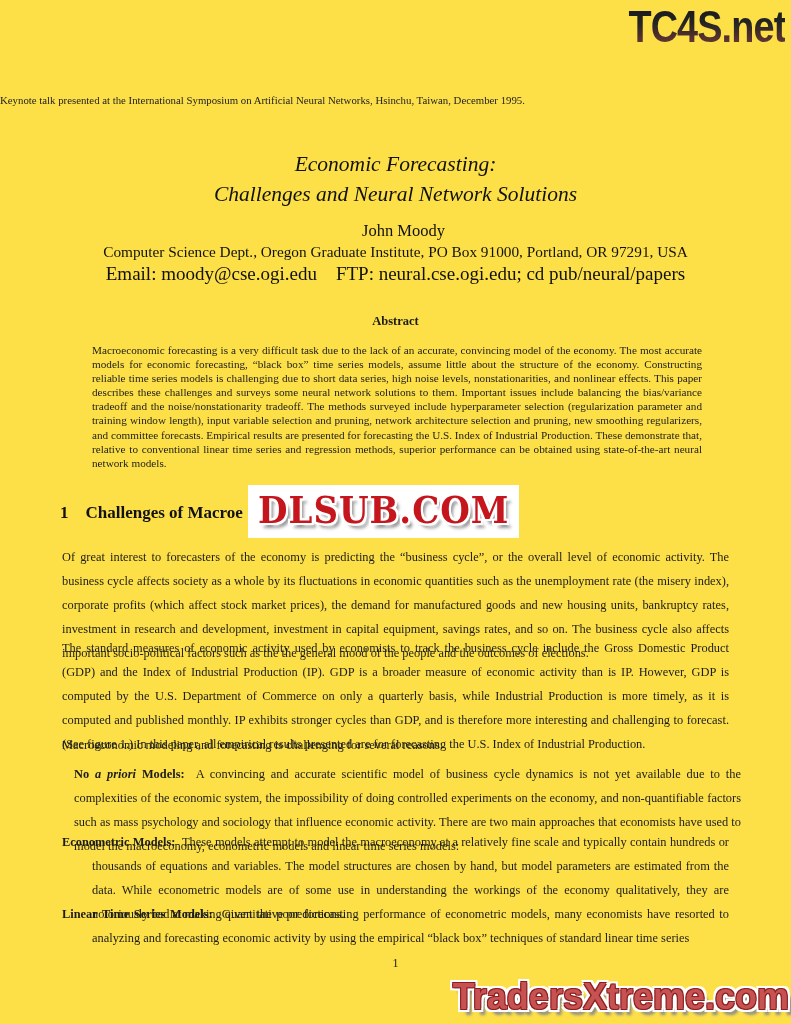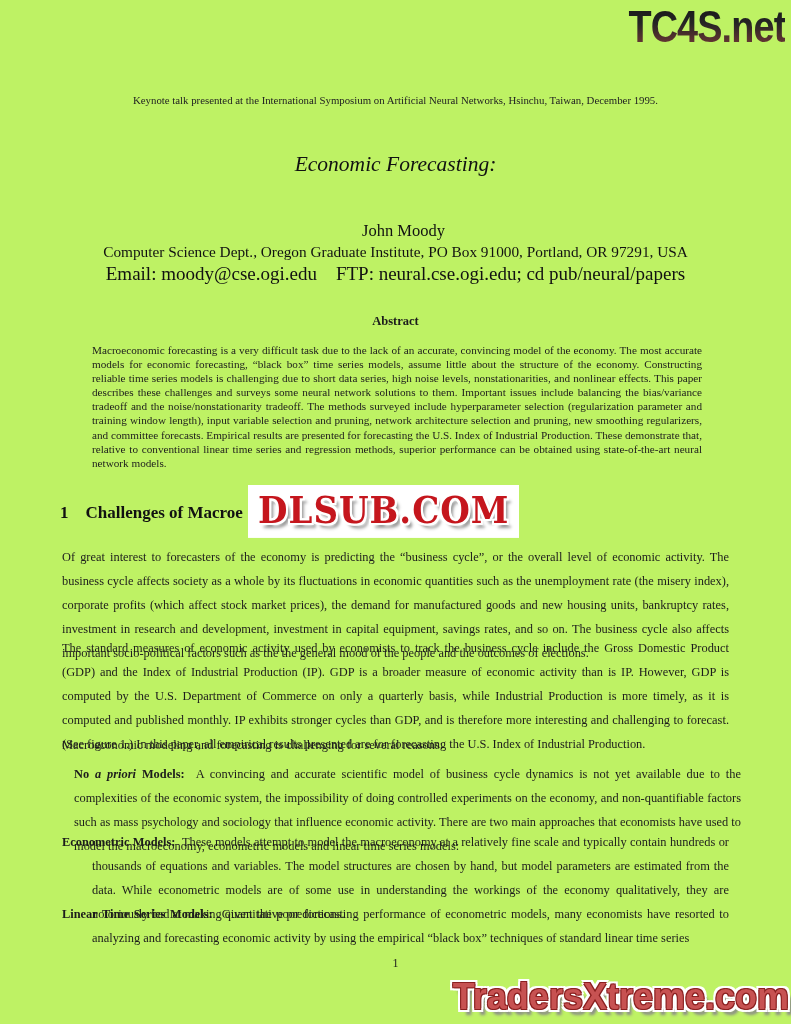--- a/index.html
+++ b/index.html
@@ -1,20 +1,20 @@
 <!DOCTYPE html>
 <html><head>
 <meta charset="utf-8">
 <style>
   html,body { margin:0; padding:0; background:#e8e8e8; }
   .page {
     position:relative;
     width:791px; height:1024px;
     margin:0 auto;
-    background:#bef264;
+    background:#fde047;
     font-family:"Liberation Serif", serif;
     color:#1c1c1c;
     overflow:hidden;
   }
   .abs { position:absolute; }
 
   
   .wm-top {
     top:2px; right:6px;
     font-family:"Liberation Sans", sans-serif;
@@ -53,21 +53,21 @@
     letter-spacing:0px;
     color:#c75252;
     text-shadow:
       -1px -1px 0 #8b2020, 1px -1px 0 #8b2020, -1px 1px 0 #8b2020, 1px 1px 0 #8b2020,
       -3px -3px 0 #ffffff, 3px -3px 0 #ffffff, -3px 3px 0 #ffffff, 3px 3px 0 #ffffff,
       -3px 0 0 #ffffff, 3px 0 0 #ffffff, 0 -3px 0 #ffffff, 0 3px 0 #ffffff,
       5px 6px 3px #8a8a8a;
   }
 
   
-  .keynote { top:94px; left:0; width:100%; text-align:center; font-size:10.8px; color:#222; }
+  .keynote { top:94px; left:0; width:100%; text-align:left; font-size:10.8px; color:#222; }
   .title   { top:149px; left:0; width:100%; text-align:center; font-size:21.5px; line-height:30px; color:#111;font-style:italic; }
   .author  { top:221px; left:0; width:100%; text-align:center; font-size:16.5px; color:#111;padding-left:8px; }
   .affil   { top:243px; left:0; width:100%; text-align:center; font-size:15.3px; color:#111; }
   .contact { top:263px; left:0; width:100%; text-align:center; font-size:19px; white-space:pre; color:#111; }
 
   .abstract-head { top:314px; left:0; width:100%; text-align:center; font-size:12.5px; font-weight:bold; }
   .abstract-text {
     top:343px; left:92px; width:610px;
     font-size:11.2px; line-height:14.1px;
     text-align:justify;
@@ -97,20 +97,21 @@
 <body>
 
 <div class="page">
 
   <div class="abs wm-top">TC4S.net</div>
 
   <div class="abs keynote">Keynote talk presented at the International Symposium on Artificial Neural Networks, Hsinchu, Taiwan, December 1995.</div>
 
   <div class="abs title">
     <div>Economic Forecasting:</div>
+    <div>Challenges and Neural Network Solutions</div>
   </div>
 
   <div class="abs author">John Moody</div>
   <div class="abs affil">Computer Science Dept., Oregon Graduate Institute, PO Box 91000, Portland, OR 97291, USA</div>
   <div class="abs contact">Email: moody@cse.ogi.edu    FTP: neural.cse.ogi.edu; cd pub/neural/papers</div>
 
   <div class="abs abstract-head">Abstract</div>
   <div class="abs abstract-text">Macroeconomic forecasting is a very difficult task due to the lack of an accurate, convincing model of the economy.  The most accurate models for economic forecasting, “black box” time series models, assume little about the structure of the economy. Constructing reliable time series models is challenging due to short data series, high noise levels, nonstationarities, and nonlinear effects.  This paper describes these challenges and surveys some neural network solutions to them.  Important issues include balancing the bias/variance tradeoff and the noise/nonstationarity tradeoff. The methods surveyed include hyperparameter selection (regularization parameter and training window length), input variable selection and pruning, network architecture selection and pruning, new smoothing regularizers, and committee forecasts.  Empirical results are presented for forecasting the U.S. Index of Industrial Production.  These demonstrate that, relative to conventional linear time series and regression methods, superior performance can be obtained using state-of-the-art neural network models.</div>
 
   <div class="abs section-head">

